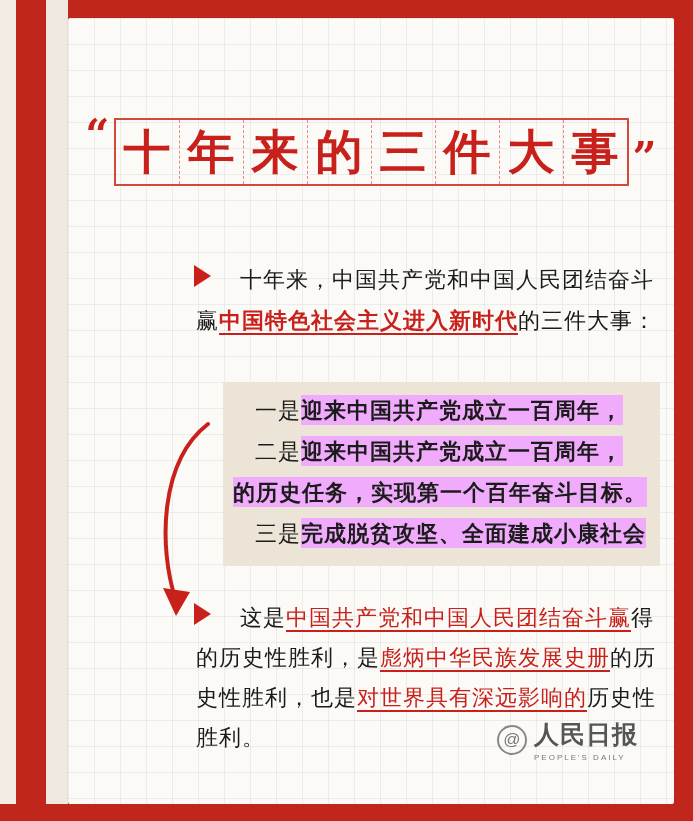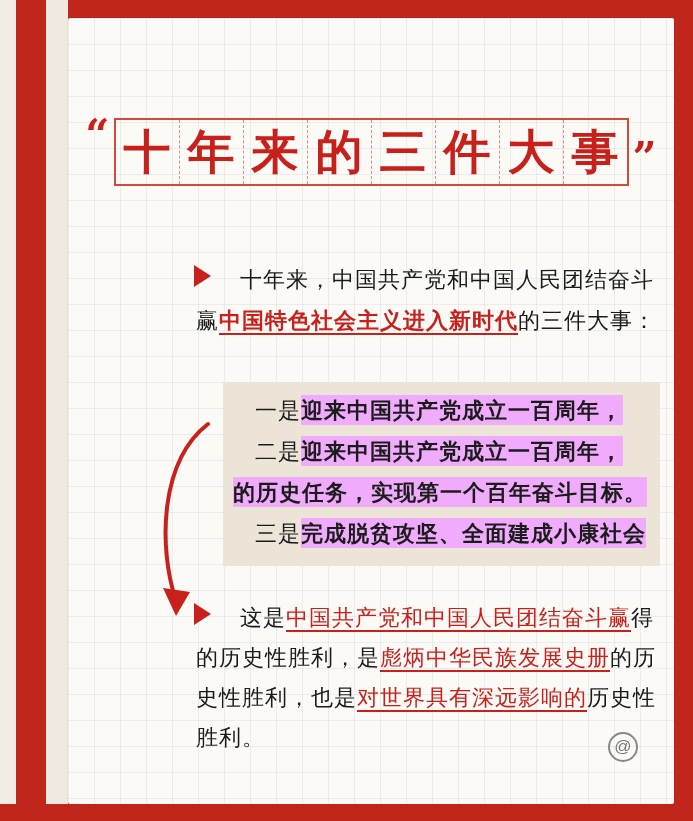--- a/index.html
+++ b/index.html
@@ -268,18 +268,22 @@
       <path d="M26 200 L 13 172 L 40 176 Z" fill="#c8201a"></path>
     </svg>
 
     <div class="marker m2"></div>
     <div class="para p3">
       <span>这是</span><span class="ul-red">中国共产党和中国人民团结奋斗赢</span><span>得的历史性胜利，是</span><span class="ul-red">彪炳中华民族发展史册</span><span>的历史性胜利，也是</span><span class="ul-red">对世界具有深远影响的</span><span>历史性胜利。</span>
     </div>
 
     <div class="logo">
       <span class="logo-at">@</span>
+      <div class="logo-stack">
+        <span class="logo-cn">人民日报</span>
+        <span class="logo-en">PEOPLE'S DAILY</span>
+      </div>
     </div>
 
   </div>
 
   <div class="bottom-strip"></div>
 </div>
 
 </body></html>

